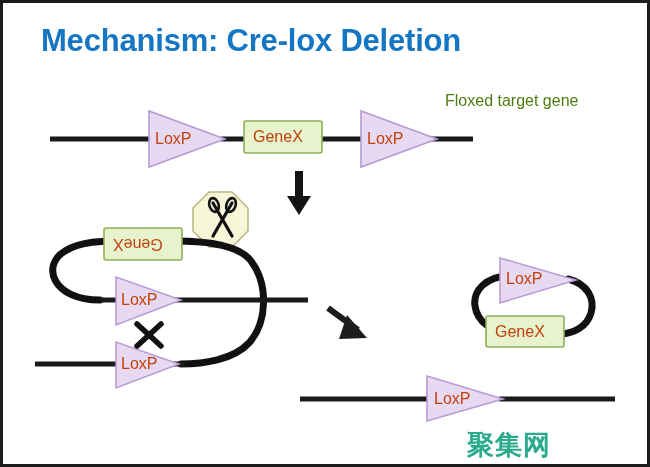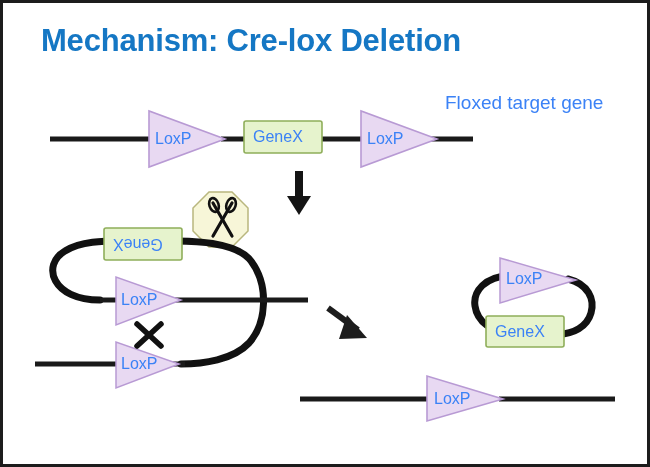--- a/index.html
+++ b/index.html
@@ -28,31 +28,31 @@
     top: 20px;
     font-size: 31px;
     font-weight: bold;
     color: #1577c4;
     letter-spacing: -0.2px;
     white-space: nowrap;
     text-shadow: 0 1px 0 rgba(255,255,255,0.6);
   }
   .caption {
     position: absolute;
-    font-size: 19px;
-    color: #3b82f6;
+    font-size: 16px;
+    color: #4d7c0f;
     white-space: nowrap;
   }
   #cap-floxed { left: 442px; top: 89px; }
   #cap-knockout { left: 300px; top: 425px; }
 
   .loxp-label, .genex-label {
     position: absolute;
     font-size: 16px;
-    color: #3b82f6;
+    color: #c2410c;
     white-space: nowrap;
     pointer-events: none;
   }
   .watermark {
     position: absolute;
     left: 464px;
     top: 424px;
     font-size: 27px;
     font-weight: bold;
     color: #2aab8e;
@@ -154,14 +154,15 @@
 
   <div class="genex-label" style="left:110px; top:232px; transform:rotate(180deg); transform-origin:center;">GeneX</div>
   <div class="loxp-label" style="left:118px; top:288px;">LoxP</div>
   <div class="loxp-label" style="left:118px; top:352px;">LoxP</div>
 
   <div class="loxp-label" style="left:503px; top:267px;">LoxP</div>
   <div class="genex-label" style="left:492px; top:320px;">GeneX</div>
 
   <div class="loxp-label" style="left:431px; top:387px;">LoxP</div>
 
+  <div class="watermark">聚集网</div>
 
 </div>
 
 </body></html>

